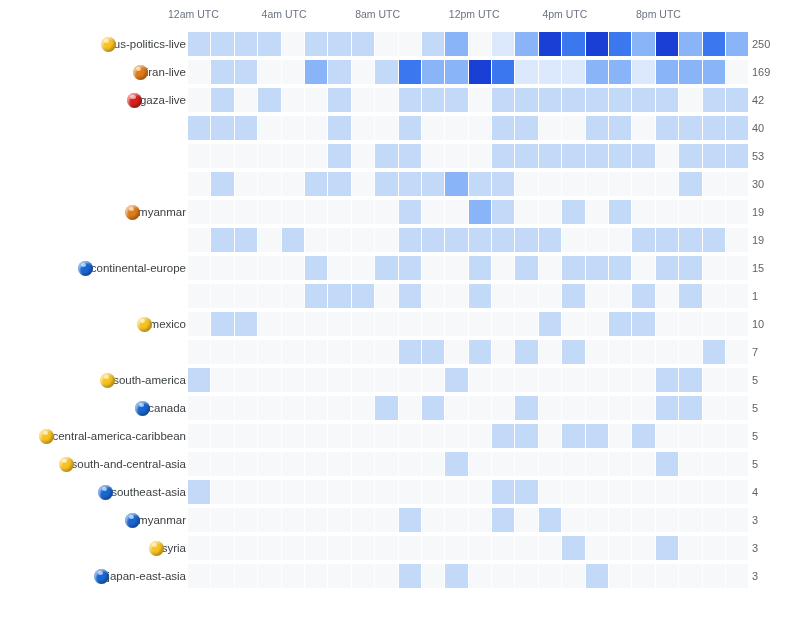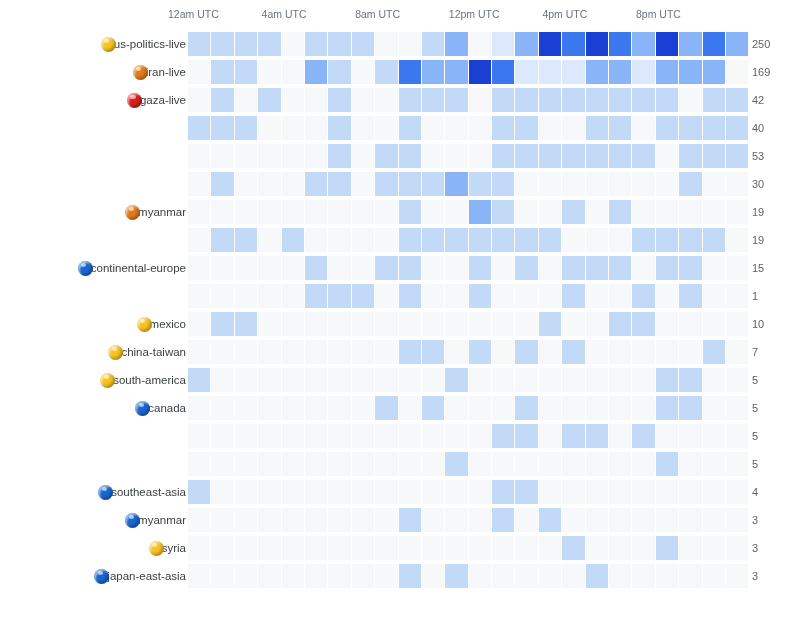--- a/index.html
+++ b/index.html
@@ -426,24 +426,20 @@
           <div class="cell" style="background: rgb(195, 217, 248);"></div>
           <div class="cell" style="background: rgb(195, 217, 248);"></div>
           <div class="cell" style="background: rgb(247, 248, 250);"></div>
           <div class="cell" style="background: rgb(247, 248, 250);"></div>
           <div class="cell" style="background: rgb(247, 248, 250);"></div>
           <div class="cell" style="background: rgb(247, 248, 250);"></div>
         </div>
         <div class="row-total">10</div>
       </div>
       <div class="row">
-        <div class="row-label">
-          <span class="bullet" style="background: rgb(249, 194, 33);"></span>
-          <span class="label-text">china-taiwan</span>
-        </div>
         <div class="cells">
           <div class="cell" style="background: rgb(247, 248, 250);"></div>
           <div class="cell" style="background: rgb(247, 248, 250);"></div>
           <div class="cell" style="background: rgb(247, 248, 250);"></div>
           <div class="cell" style="background: rgb(247, 248, 250);"></div>
           <div class="cell" style="background: rgb(247, 248, 250);"></div>
           <div class="cell" style="background: rgb(247, 248, 250);"></div>
           <div class="cell" style="background: rgb(247, 248, 250);"></div>
           <div class="cell" style="background: rgb(247, 248, 250);"></div>
           <div class="cell" style="background: rgb(247, 248, 250);"></div>
@@ -525,20 +521,24 @@
           <div class="cell" style="background: rgb(247, 248, 250);"></div>
           <div class="cell" style="background: rgb(247, 248, 250);"></div>
           <div class="cell" style="background: rgb(195, 217, 248);"></div>
           <div class="cell" style="background: rgb(195, 217, 248);"></div>
           <div class="cell" style="background: rgb(247, 248, 250);"></div>
           <div class="cell" style="background: rgb(247, 248, 250);"></div>
         </div>
         <div class="row-total">5</div>
       </div>
       <div class="row">
+        <div class="row-label">
+          <span class="bullet" style="background: rgb(249, 194, 33);"></span>
+          <span class="label-text">central-america-caribbean</span>
+        </div>
         <div class="cells">
           <div class="cell" style="background: rgb(247, 248, 250);"></div>
           <div class="cell" style="background: rgb(247, 248, 250);"></div>
           <div class="cell" style="background: rgb(247, 248, 250);"></div>
           <div class="cell" style="background: rgb(247, 248, 250);"></div>
           <div class="cell" style="background: rgb(247, 248, 250);"></div>
           <div class="cell" style="background: rgb(247, 248, 250);"></div>
           <div class="cell" style="background: rgb(247, 248, 250);"></div>
           <div class="cell" style="background: rgb(247, 248, 250);"></div>
           <div class="cell" style="background: rgb(247, 248, 250);"></div>
@@ -554,20 +554,24 @@
           <div class="cell" style="background: rgb(247, 248, 250);"></div>
           <div class="cell" style="background: rgb(195, 217, 248);"></div>
           <div class="cell" style="background: rgb(247, 248, 250);"></div>
           <div class="cell" style="background: rgb(247, 248, 250);"></div>
           <div class="cell" style="background: rgb(247, 248, 250);"></div>
           <div class="cell" style="background: rgb(247, 248, 250);"></div>
         </div>
         <div class="row-total">5</div>
       </div>
       <div class="row">
+        <div class="row-label">
+          <span class="bullet" style="background: rgb(249, 194, 33);"></span>
+          <span class="label-text">south-and-central-asia</span>
+        </div>
         <div class="cells">
           <div class="cell" style="background: rgb(247, 248, 250);"></div>
           <div class="cell" style="background: rgb(247, 248, 250);"></div>
           <div class="cell" style="background: rgb(247, 248, 250);"></div>
           <div class="cell" style="background: rgb(247, 248, 250);"></div>
           <div class="cell" style="background: rgb(247, 248, 250);"></div>
           <div class="cell" style="background: rgb(247, 248, 250);"></div>
           <div class="cell" style="background: rgb(247, 248, 250);"></div>
           <div class="cell" style="background: rgb(247, 248, 250);"></div>
           <div class="cell" style="background: rgb(247, 248, 250);"></div>

